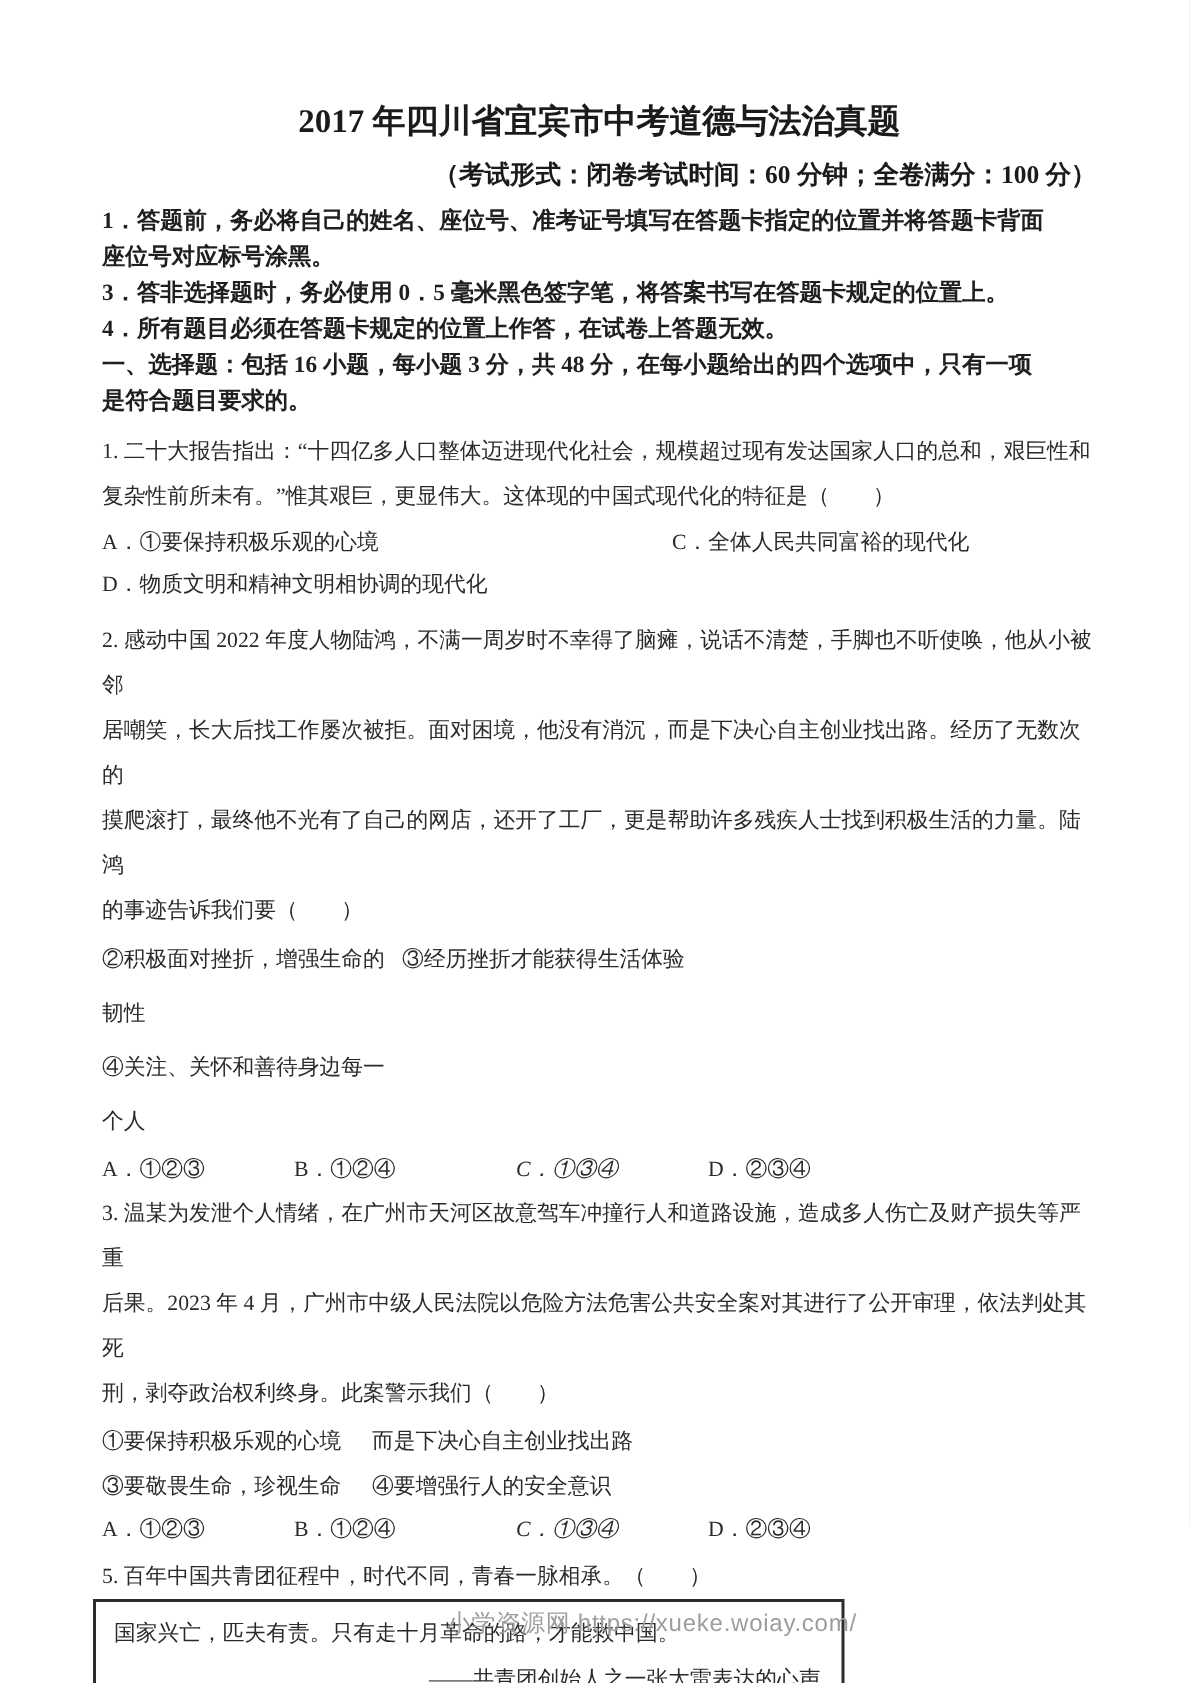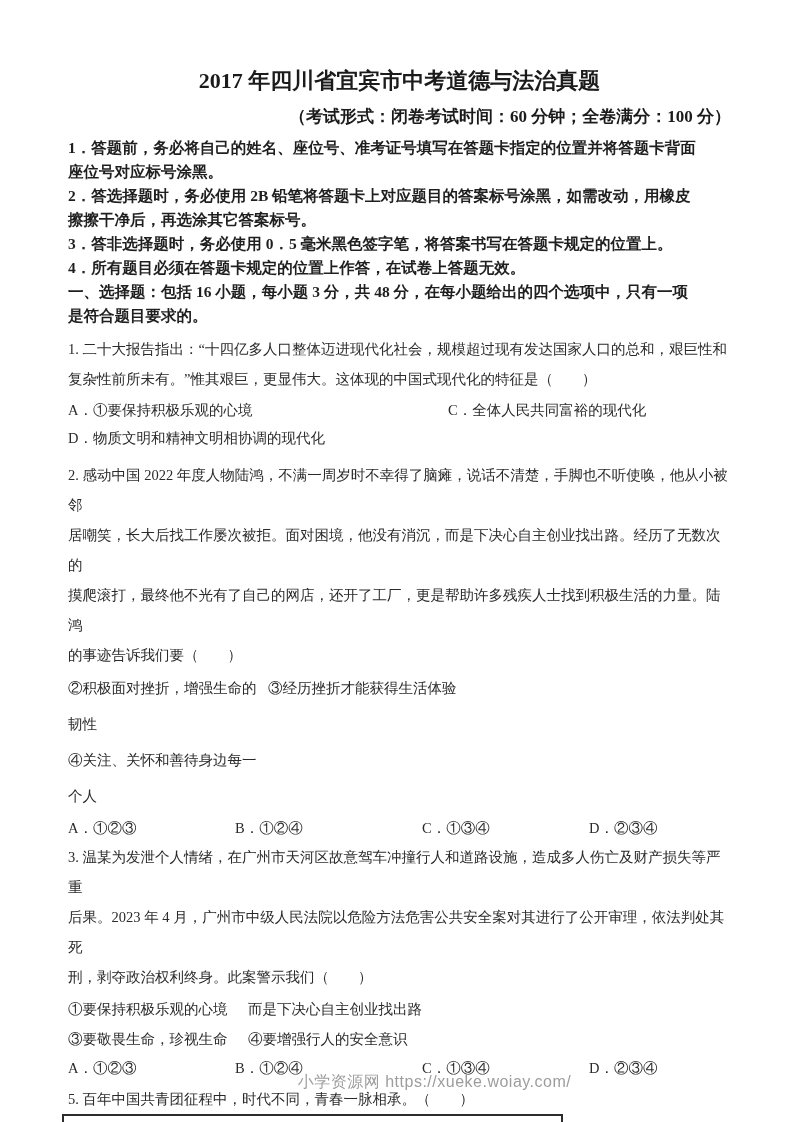--- a/index.html
+++ b/index.html
@@ -77,25 +77,24 @@
   .stmt-grid.s-q3 {
     grid-template-columns: 180px 1fr;
     line-height: 30px;
     margin-top: 2px;
   }
   .choices {
     display: flex;
     font-size: 14.5px;
     line-height: 28px;
     color: #2a2a2a;
-    gap: 39px;
   }
   .choices span:nth-child(1) { width: 128px; }
   .choices span:nth-child(2) { width: 148px; }
-  .choices span:nth-child(3) { width: 128px; }
+  .choices span:nth-child(3) { width: 128px; font-style: italic; }
   .quote-box {
     margin-left: -6px;
     width: 501px;
     box-sizing: border-box;
     border: 2px solid #2c2c2c;
     padding: 6px 14px 4px 12px;
     font-size: 14.5px;
     line-height: 31px;
     color: #2a2a2a;
   }
@@ -119,22 +118,20 @@
 
 <div class="page">
   <div class="content">
 
     <h1 class="doc-title">2017 年四川省宜宾市中考道德与法治真题</h1>
     <div class="doc-subtitle">（考试形式：闭卷考试时间：60 分钟；全卷满分：100 分）</div>
 
     <div class="notice-block">
       <p>1．答题前，务必将自己的姓名、座位号、准考证号填写在答题卡指定的位置并将答题卡背面
 座位号对应标号涂黑。</p>
-      <p>2．答选择题时，务必使用 2B 铅笔将答题卡上对应题目的答案标号涂黑，如需改动，用橡皮
-擦擦干净后，再选涂其它答案标号。</p>
       <p>3．答非选择题时，务必使用 0．5 毫米黑色签字笔，将答案书写在答题卡规定的位置上。</p>
       <p>4．所有题目必须在答题卡规定的位置上作答，在试卷上答题无效。</p>
       <p>一、选择题：包括 16 小题，每小题 3 分，共 48 分，在每小题给出的四个选项中，只有一项
 是符合题目要求的。</p>
     </div>
 
     <p class="stem q1">1. 二十大报告指出：“十四亿多人口整体迈进现代化社会，规模超过现有发达国家人口的总和，艰巨性和
 复杂性前所未有。”惟其艰巨，更显伟大。这体现的中国式现代化的特征是（　　）</p>
     <div class="opt-grid">
       <span>A．①要保持积极乐观的心境</span>

